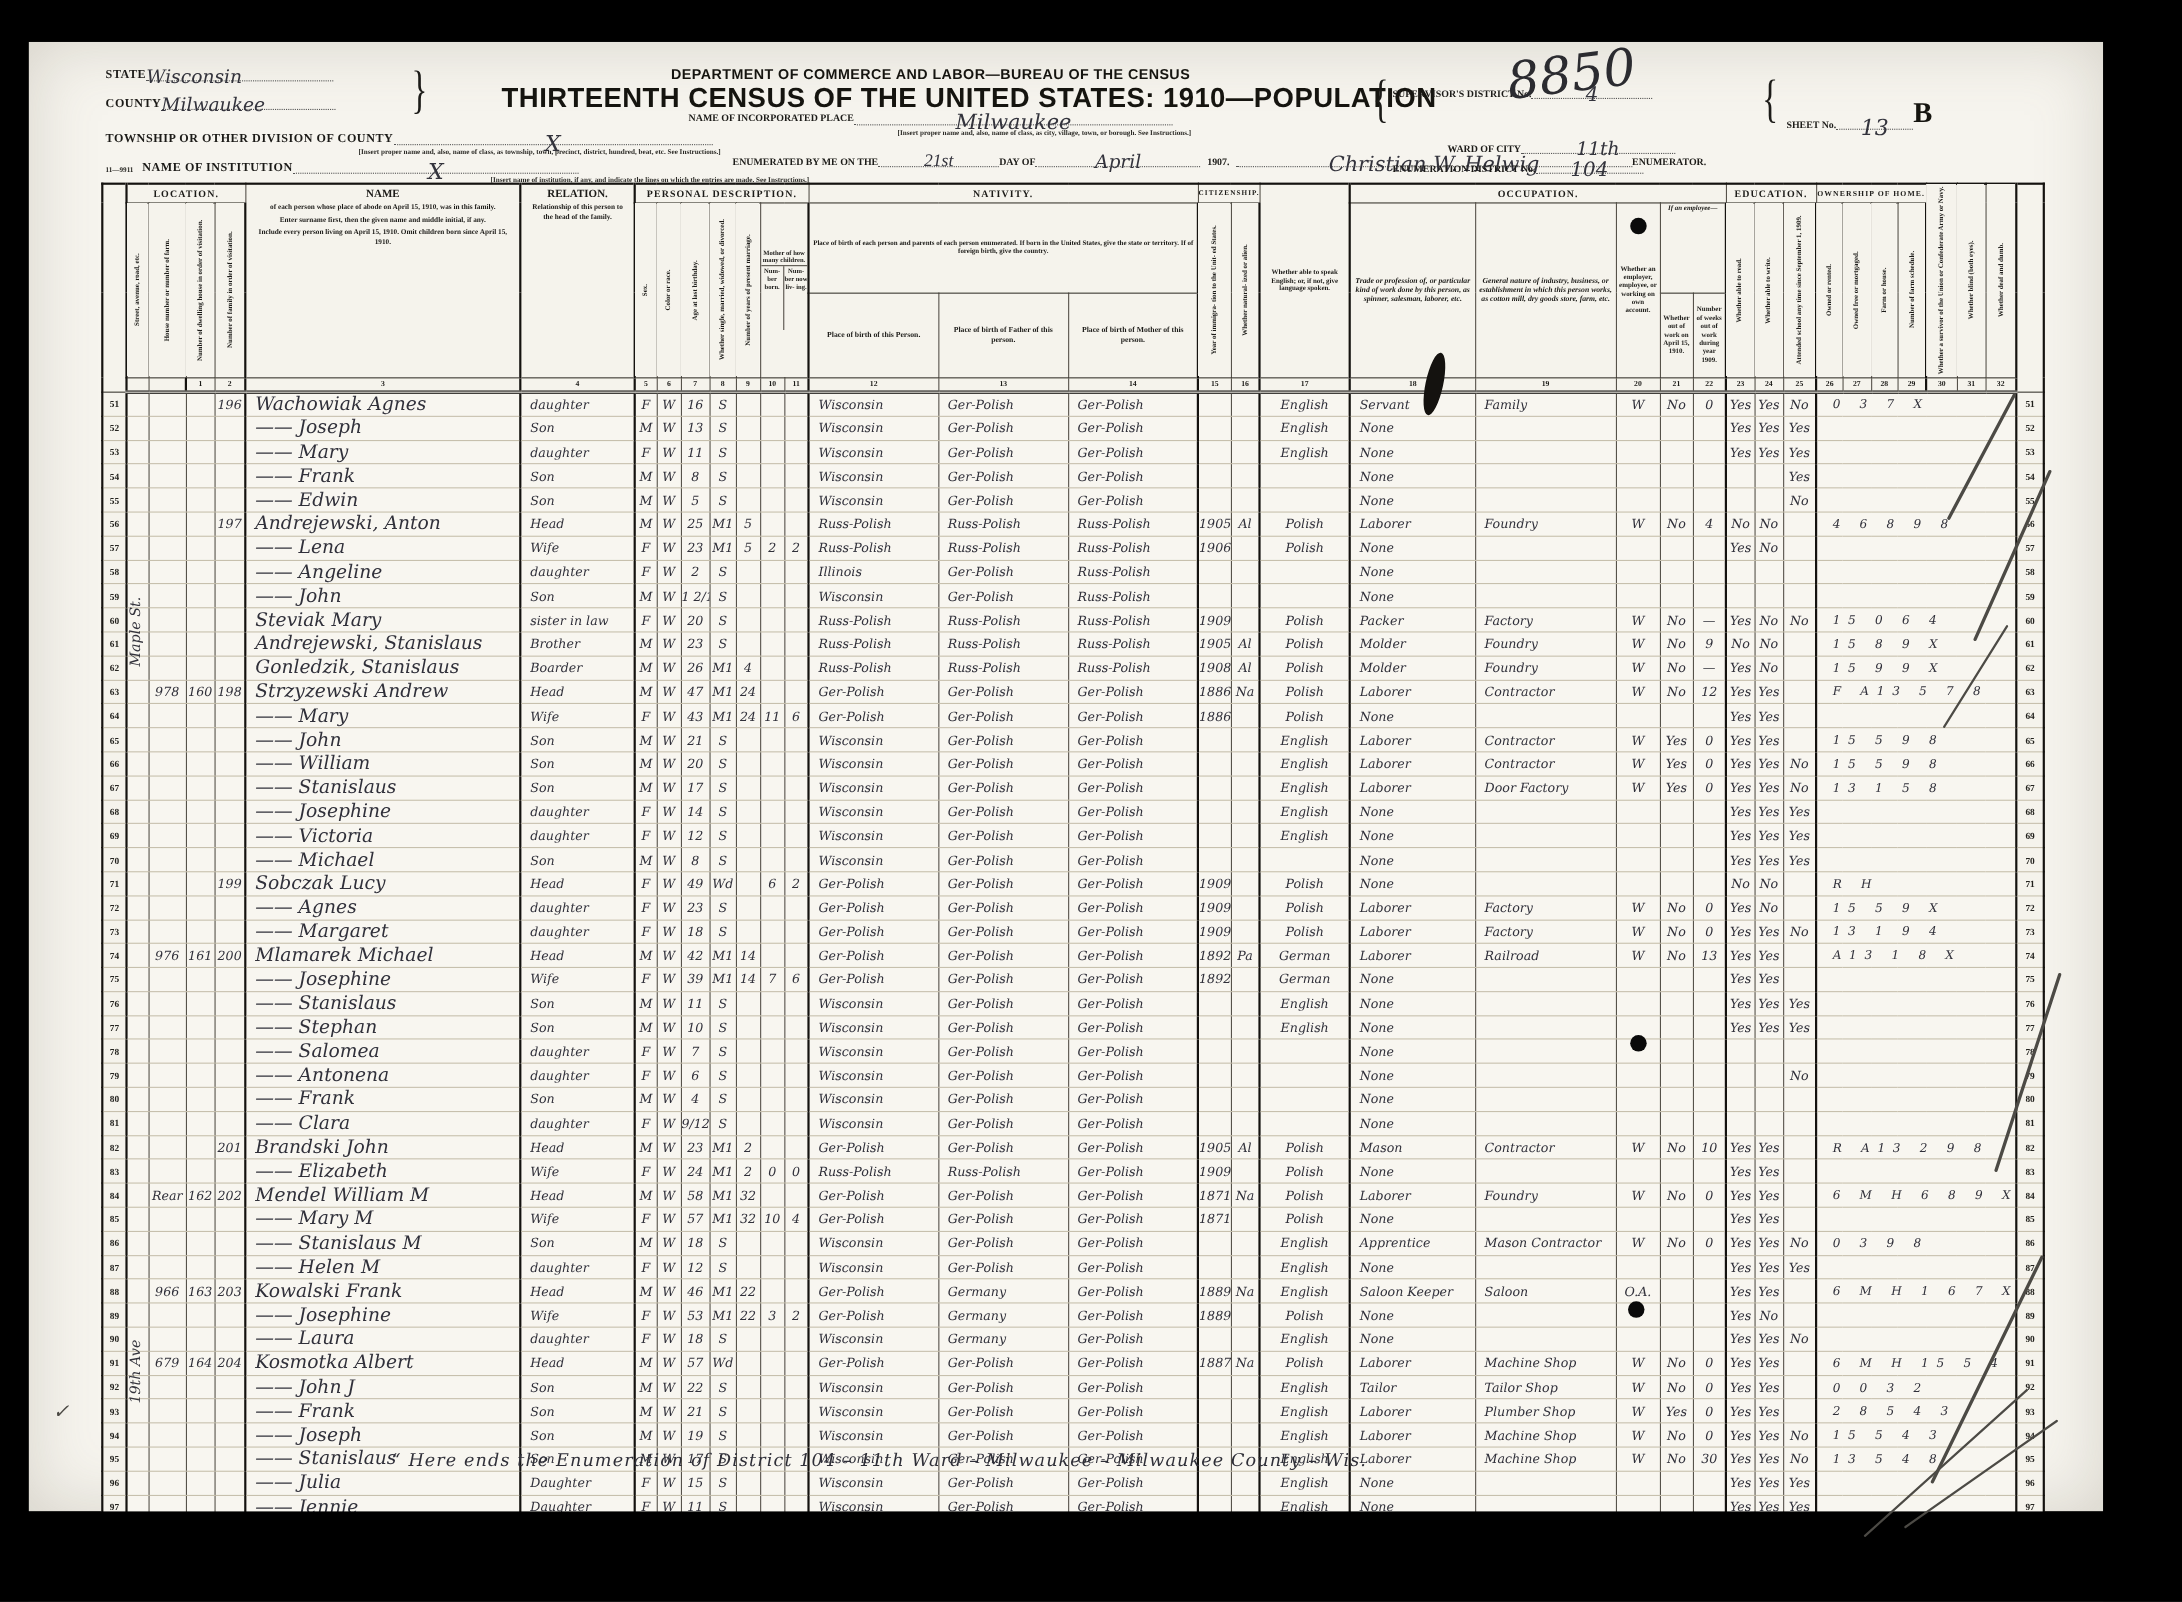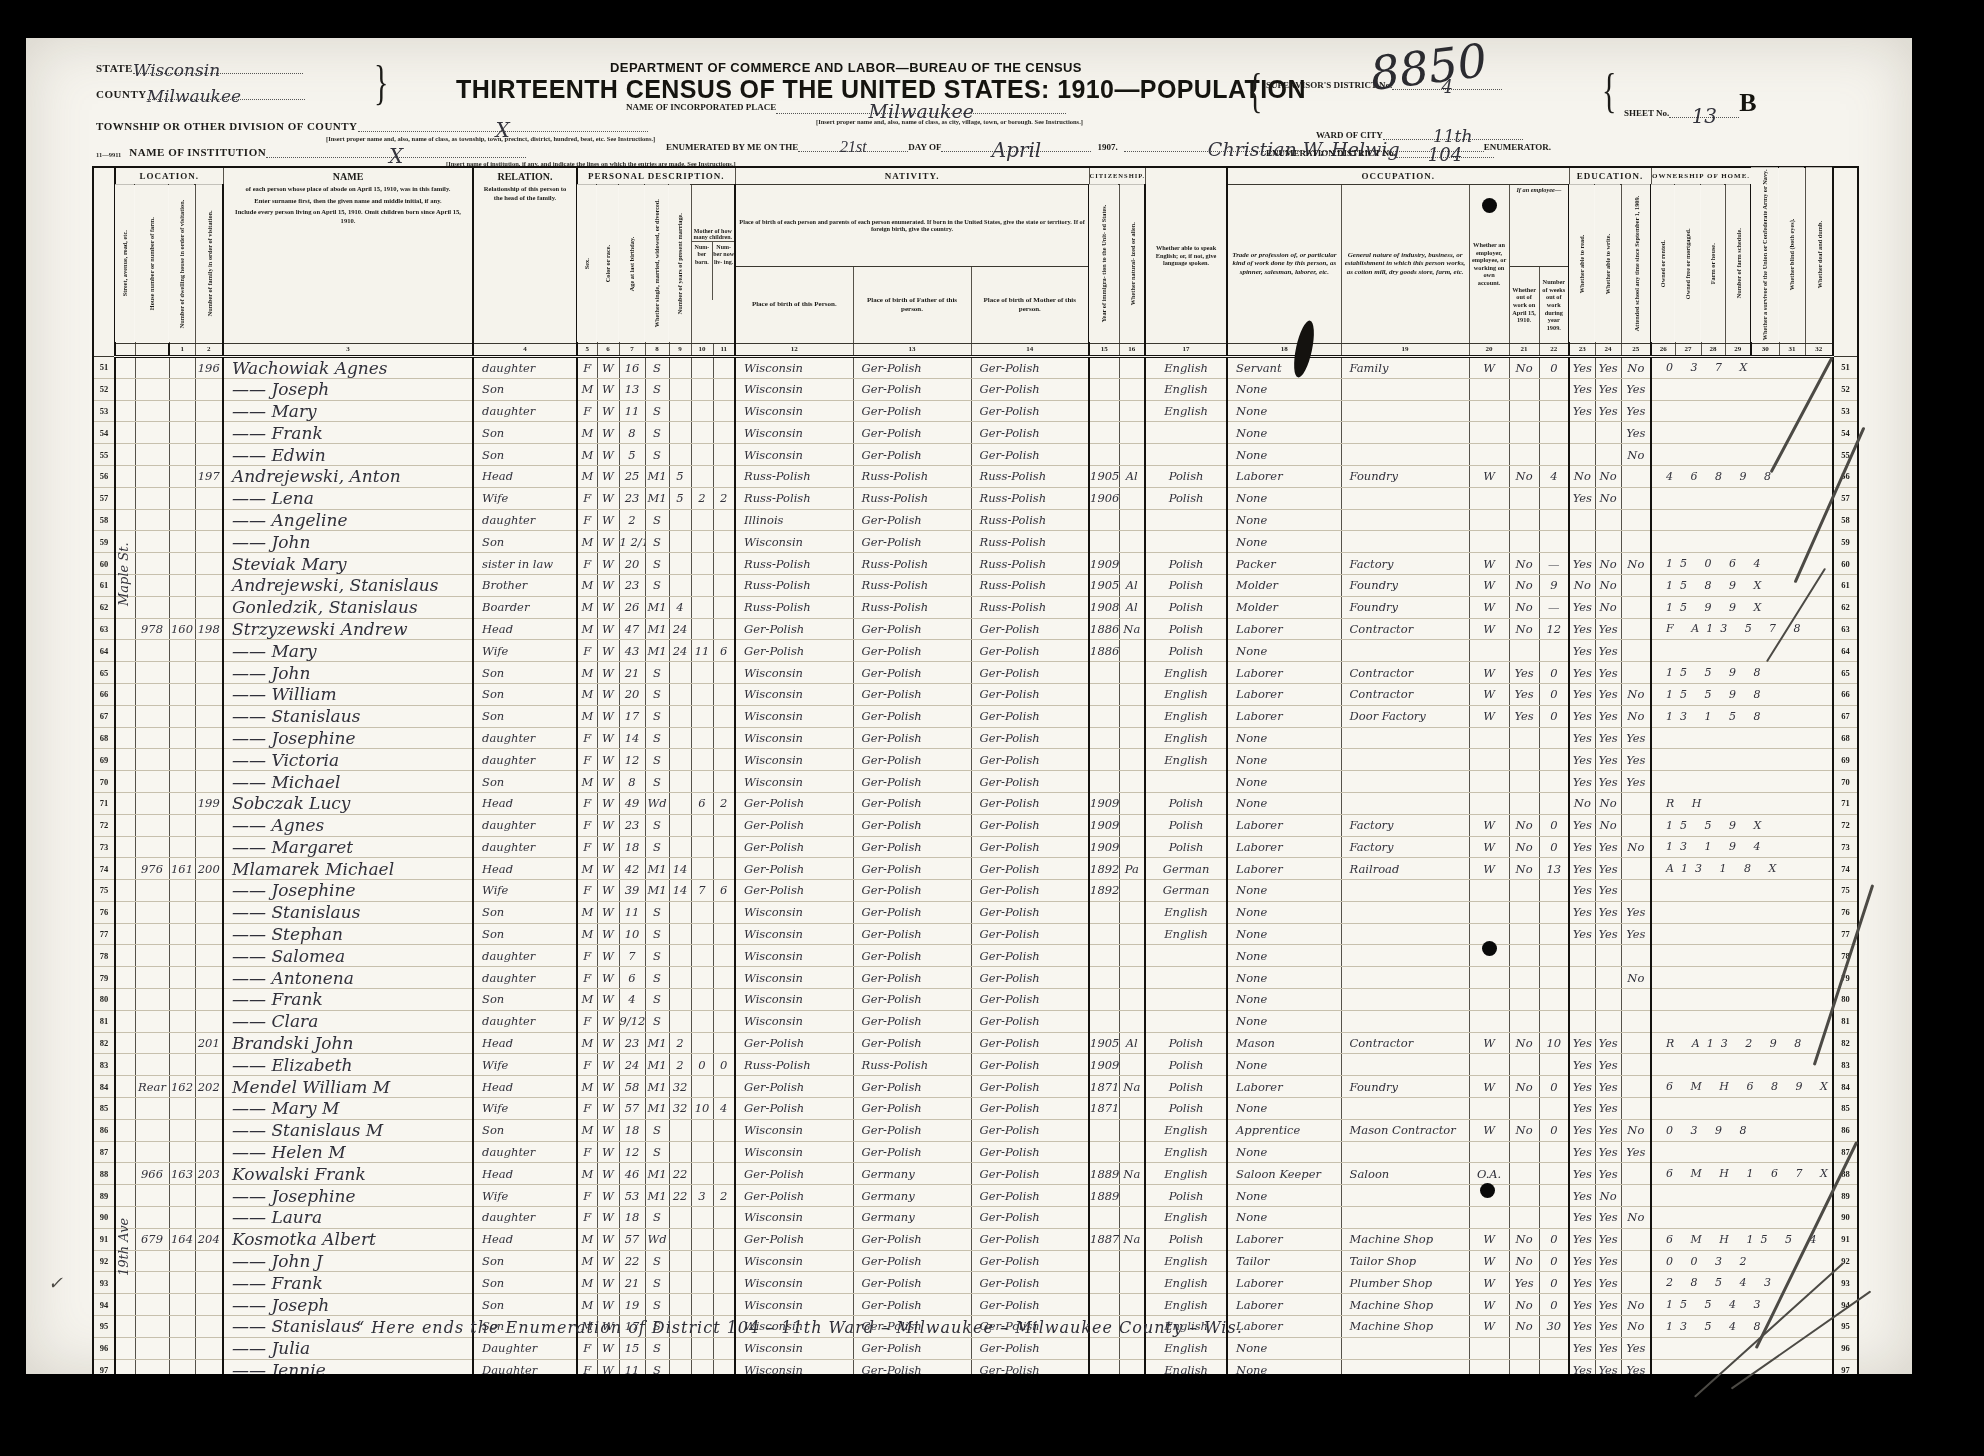--- a/index.html
+++ b/index.html
@@ -100,21 +100,21 @@
       <div class="hrow" style="left:600px;top:62px;width:520px;align-items:center;">
         <span class="lbl-sm">NAME OF INCORPORATED PLACE</span>
         <span class="dline" style="width:290px;text-align:center;"><span class="hw" style="font-size:19px;">Milwaukee</span></span>
       </div>
       <div class="fineprint" style="position:absolute;left:790px;top:80px;">[Insert proper name and, also, name of class, as city, village, town, or borough.  See Instructions.]</div>
 
       <div class="hrow" style="left:640px;top:100px;width:1120px;">
         <span class="lbl-sm">ENUMERATED BY ME ON THE</span>
         <span class="dline" style="width:110px;text-align:center;"><span class="hw" style="font-size:16px;font-family:Liberation Serif, serif;">21st</span></span>
         <span class="lbl-sm">DAY OF</span>
-        <span class="dline" style="width:150px;text-align:center;"><span class="hw" style="font-size:20px;">April</span></span>
+        <span class="dline" style="width:150px;text-align:center;"><span class="hw" style="font-size:17px;">April</span></span>
         <span class="lbl-sm" style="margin:0 6px;">1907.</span>
         <span class="dline" style="width:360px;text-align:center;"><span class="hw" style="font-size:19px;">Christian W. Helwig</span></span>
         <span class="lbl-sm">ENUMERATOR.</span>
       </div>
 
       <div class="brace" style="position:absolute;left:1222px;top:36px;">{</div>
       <div class="hrow" style="left:1240px;top:38px;width:320px;">
         <span class="lbl-sm">SUPERVISOR'S DISTRICT No.</span>
         <span class="dline" style="width:110px;text-align:center;"><span class="hw" style="font-size:18px;">4</span></span>
       </div>

